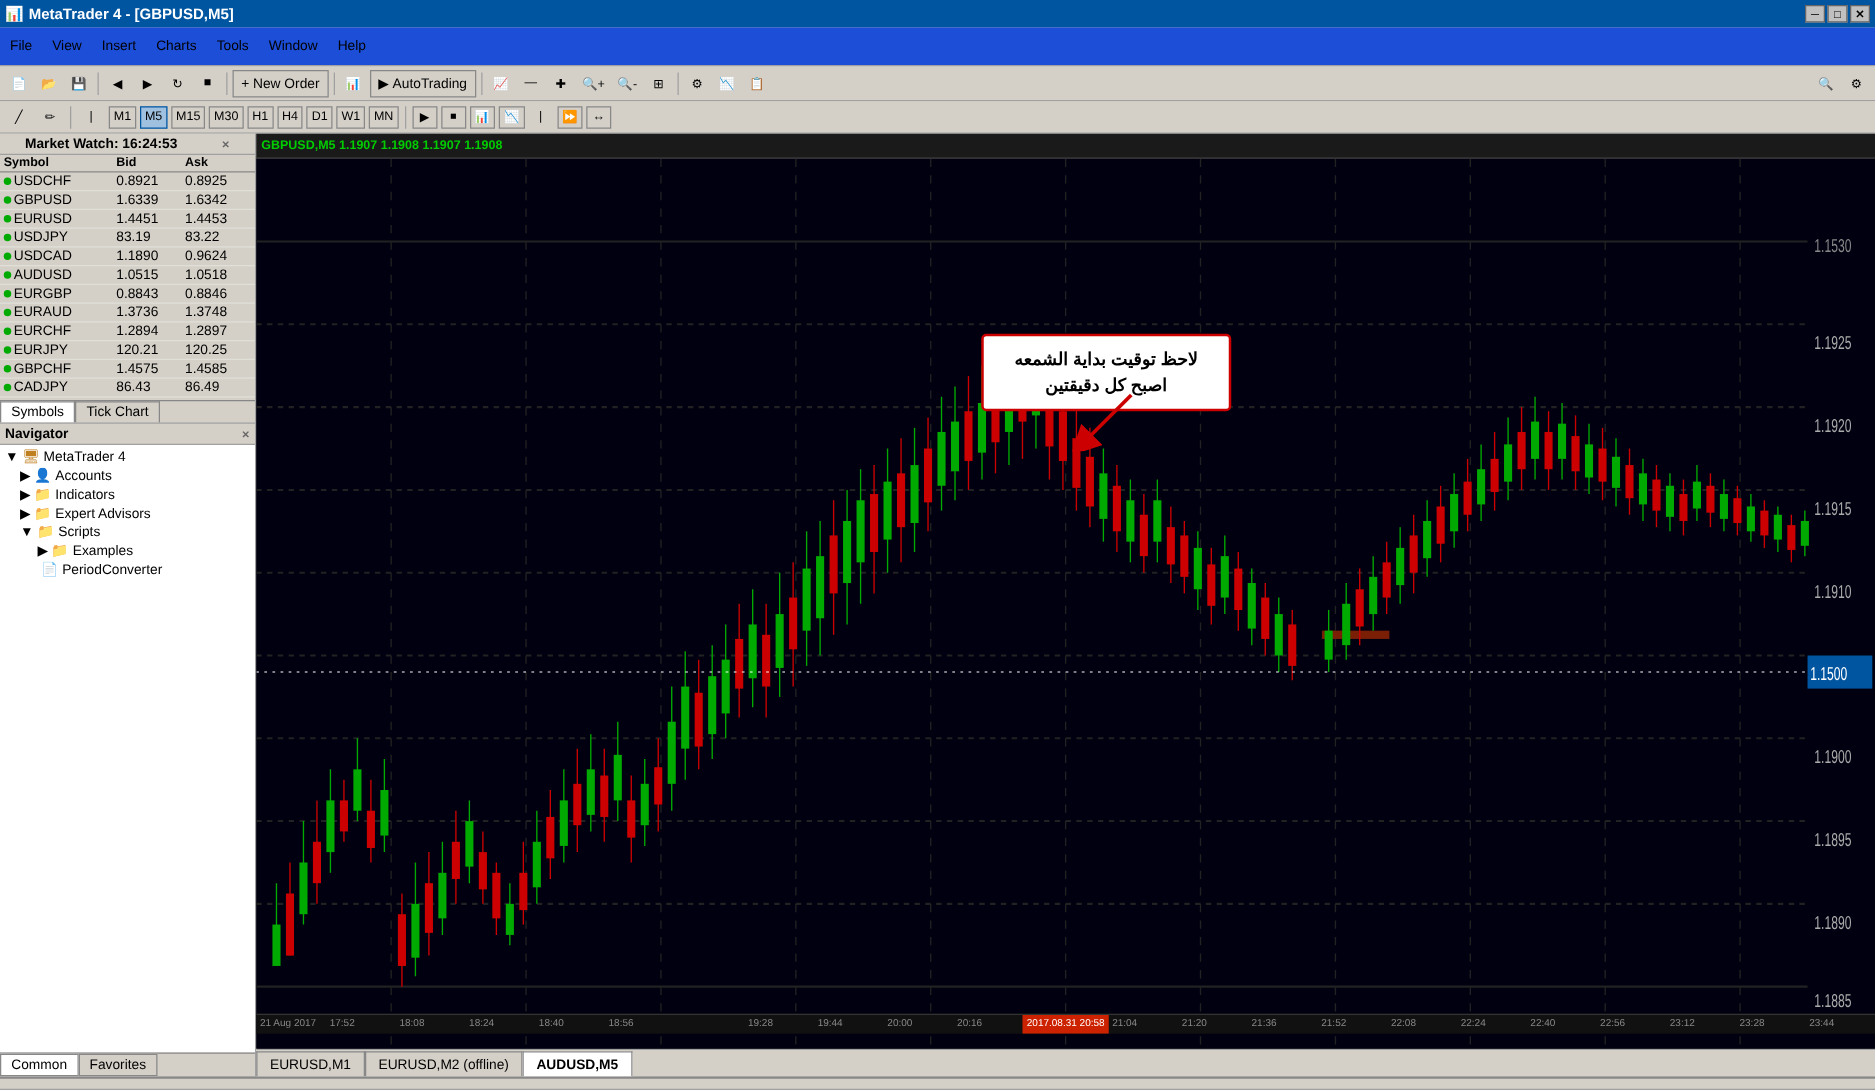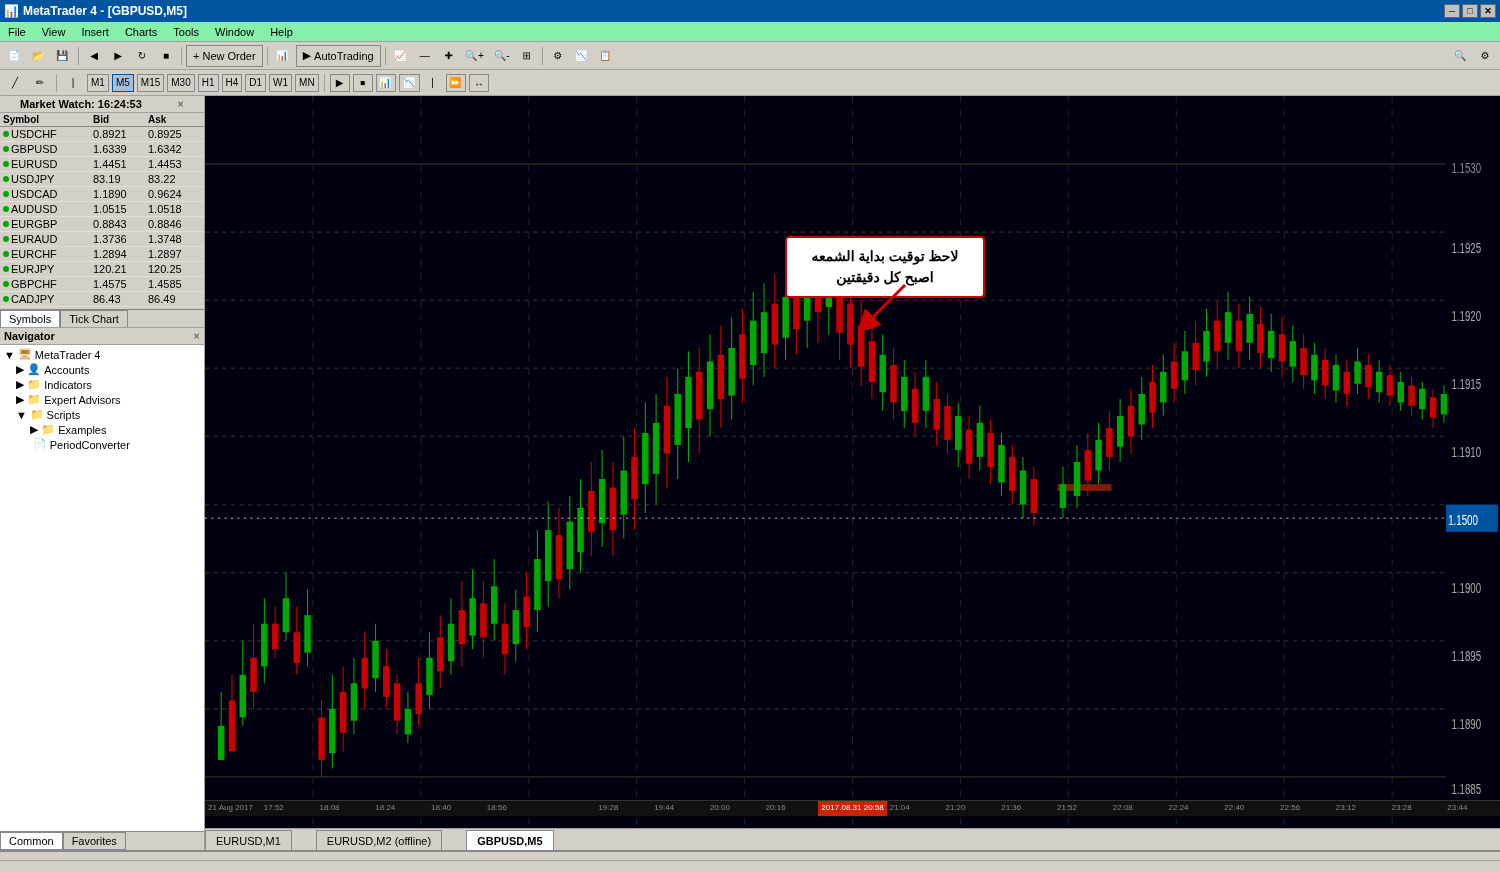--- a/index.html
+++ b/index.html
@@ -5,21 +5,21 @@
     * { margin: 0; padding: 0; box-sizing: border-box; }
     body { width: 1500px; height: 872px; font-family: 'Segoe UI', Tahoma, Arial, sans-serif; font-size: 11px; background: #d4d0c8; overflow: hidden; }
 
     
     .title-bar { height: 22px; background: #0055a0; display: flex; align-items: center; justify-content: space-between; padding: 0 4px; color: white; font-size: 12px; font-weight: bold; }
     .title-bar-left { display: flex; align-items: center; gap: 4px; }
     .title-bar-controls { display: flex; gap: 2px; }
     .title-btn { width: 16px; height: 14px; background: #c0c0c0; border: 1px solid #666; font-size: 9px; display: flex; align-items: center; justify-content: center; cursor: pointer; color: #000; }
 
     
-    .menu-bar { height: 20px; background: #86efac; display: flex; align-items: center; border-bottom: 1px solid #a0a0a0; }
+    .menu-bar { height: 31px; background: #1d4ed8; display: flex; align-items: center; border-bottom: 1px solid #a0a0a0; }
     .menu-item { padding: 2px 8px; font-size: 11px; cursor: pointer; color: #000; }
 
     
     .toolbar { height: 28px; background: #d4d0c8; display: flex; align-items: center; padding: 2px 4px; border-bottom: 1px solid #a0a0a0; gap: 2px; }
     .tb-btn { height: 22px; min-width: 22px; background: #d4d0c8; border: 1px solid transparent; display: flex; align-items: center; justify-content: center; cursor: pointer; font-size: 10px; padding: 0 3px; }
     .tb-separator { width: 1px; height: 18px; background: #a0a0a0; margin: 0 2px; }
     .tb-new-order { background: #d4d0c8; border: 1px solid #888; padding: 2px 6px; height: 22px; cursor: pointer; font-size: 11px; display: flex; align-items: center; gap: 3px; }
     .tb-autotrading { background: #d4d0c8; border: 1px solid #888; padding: 2px 6px; height: 22px; cursor: pointer; font-size: 11px; display: flex; align-items: center; gap: 3px; }
 
     
@@ -52,21 +52,21 @@
     .nav-item { padding: 1px 2px; cursor: pointer; display: flex; align-items: center; gap: 3px; }
     .nav-indent { padding-left: 14px; }
     .nav-indent2 { padding-left: 28px; }
     .nav-tabs { display: flex; border-top: 1px solid #888; }
     .nav-tab { padding: 2px 8px; font-size: 11px; background: #d4d0c8; border: 1px solid #888; cursor: pointer; }
     .nav-tab.active { background: white; }
     .chart-header { height: 20px; background: #1a1a1a; display: flex; align-items: center; padding: 0 4px; color: #c0c0c0; font-size: 10px; border-bottom: 1px solid #444; }
     .chart-canvas { flex: 1; background: #000011; position: relative; overflow: hidden; }
 
     
-    .chart-tabs { height: 22px; background: #d4d0c8; display: flex; align-items: flex-end; border-top: 1px solid #a0a0a0; gap: 24px; }
+    .chart-tabs { height: 22px; background: #d4d0c8; display: flex; align-items: flex-end; border-top: 1px solid #a0a0a0; }
     .chart-tab { padding: 2px 10px; font-size: 11px; background: #d4d0c8; border: 1px solid #888; border-bottom: none; cursor: pointer; height: 20px; display: flex; align-items: center; }
     .chart-tab.active { background: white; font-weight: bold; }
 
     
     .chart-svg { position: absolute; top: 0; left: 0; width: 100%; height: 100%; }
 
     
     .annotation-box { position: absolute; background: white; border: 2px solid #cc0000; padding: 8px 12px; border-radius: 4px; font-size: 14px; font-weight: bold; text-align: center; line-height: 1.5; direction: rtl; }
 
     
@@ -289,20 +289,23 @@
       </div>
       <div class="nav-tabs">
         <div class="nav-tab active">Common</div>
         <div class="nav-tab">Favorites</div>
       </div>
     </div>
   </div>
 
   <div style="flex:1;display:flex;flex-direction:column;position:relative;">
 
+    <div class="chart-header">
+      <span style="color:#00cc00;font-weight:bold;">GBPUSD,M5  1.1907 1.1908 1.1907 1.1908</span>
+    </div>
 
     <div class="chart-canvas">
       <svg class="chart-svg" viewBox="0 0 1200 430" preserveAspectRatio="none">
 
         <rect width="1200" height="430" fill="#000011"></rect>
 
         <line x1="0" y1="40" x2="1150" y2="40" stroke="#222" stroke-width="1"></line>
         <line x1="0" y1="80" x2="1150" y2="80" stroke="#222" stroke-width="1" stroke-dasharray="4,4"></line>
         <line x1="0" y1="120" x2="1150" y2="120" stroke="#222" stroke-width="1" stroke-dasharray="4,4"></line>
         <line x1="0" y1="160" x2="1150" y2="160" stroke="#222" stroke-width="1" stroke-dasharray="4,4"></line>
@@ -618,21 +621,21 @@
         <span style="font-size:8px;color:#888;padding:2px 3px;white-space:nowrap;flex:1;">22:56</span>
         <span style="font-size:8px;color:#888;padding:2px 3px;white-space:nowrap;flex:1;">23:12</span>
         <span style="font-size:8px;color:#888;padding:2px 3px;white-space:nowrap;flex:1;">23:28</span>
         <span style="font-size:8px;color:#888;padding:2px 3px;white-space:nowrap;flex:1;">23:44</span>
       </div>
     </div>
 
     <div class="chart-tabs">
       <div class="chart-tab">EURUSD,M1</div>
       <div class="chart-tab">EURUSD,M2 (offline)</div>
-      <div class="chart-tab active">GBPUSD,M5</div>
+      <div class="chart-tab active">AUDUSD,M5</div>
     </div>
   </div>
 </div>
 
 <div class="bottom-panel">
 
 
   <div class="bp-top">
     
     

